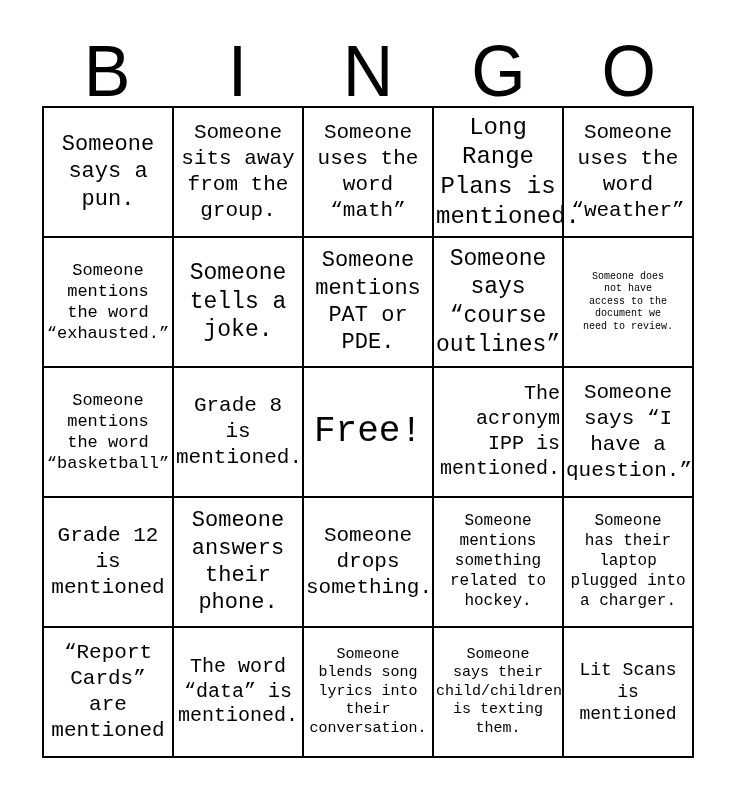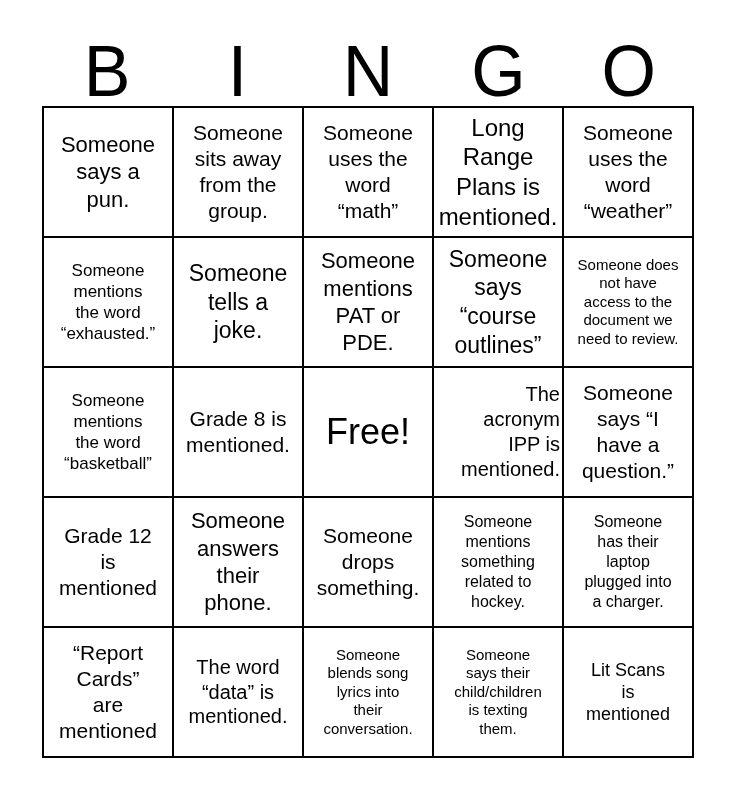--- a/index.html
+++ b/index.html
@@ -29,20 +29,21 @@
     line-height: 1;
     font-weight: 400;
     transform: scaleY(1.04);
     padding-bottom: 0px;
     letter-spacing: 0;
   }
   table.bingo-grid {
     border-collapse: collapse;
     table-layout: fixed;
     width: 652px;
+    font-family: Liberation Mono, monospace;
   }
   table.bingo-grid td {
     border: 2px solid var(--border);
     width: 130px;
     height: 130px;
     text-align: center;
     vertical-align: middle;
     padding: 1px 2px;
     line-height: 1.24;
     white-space: pre-line;
@@ -96,21 +97,21 @@
 tells a
 joke.</td>
         <td style="font-size: 22px;">Someone
 mentions
 PAT or
 PDE.</td>
         <td style="font-size: 23px;">Someone
 says
 “course
 outlines”</td>
-        <td style="font-size: 15px;">Someone does
+        <td style="font-size: 10px;">Someone does
 not have
 access to the
 document we
 need to review.</td>
       </tr>
       <tr>
         <td style="font-size: 17px;">Someone
 mentions
 the word
 “basketball”</td>

